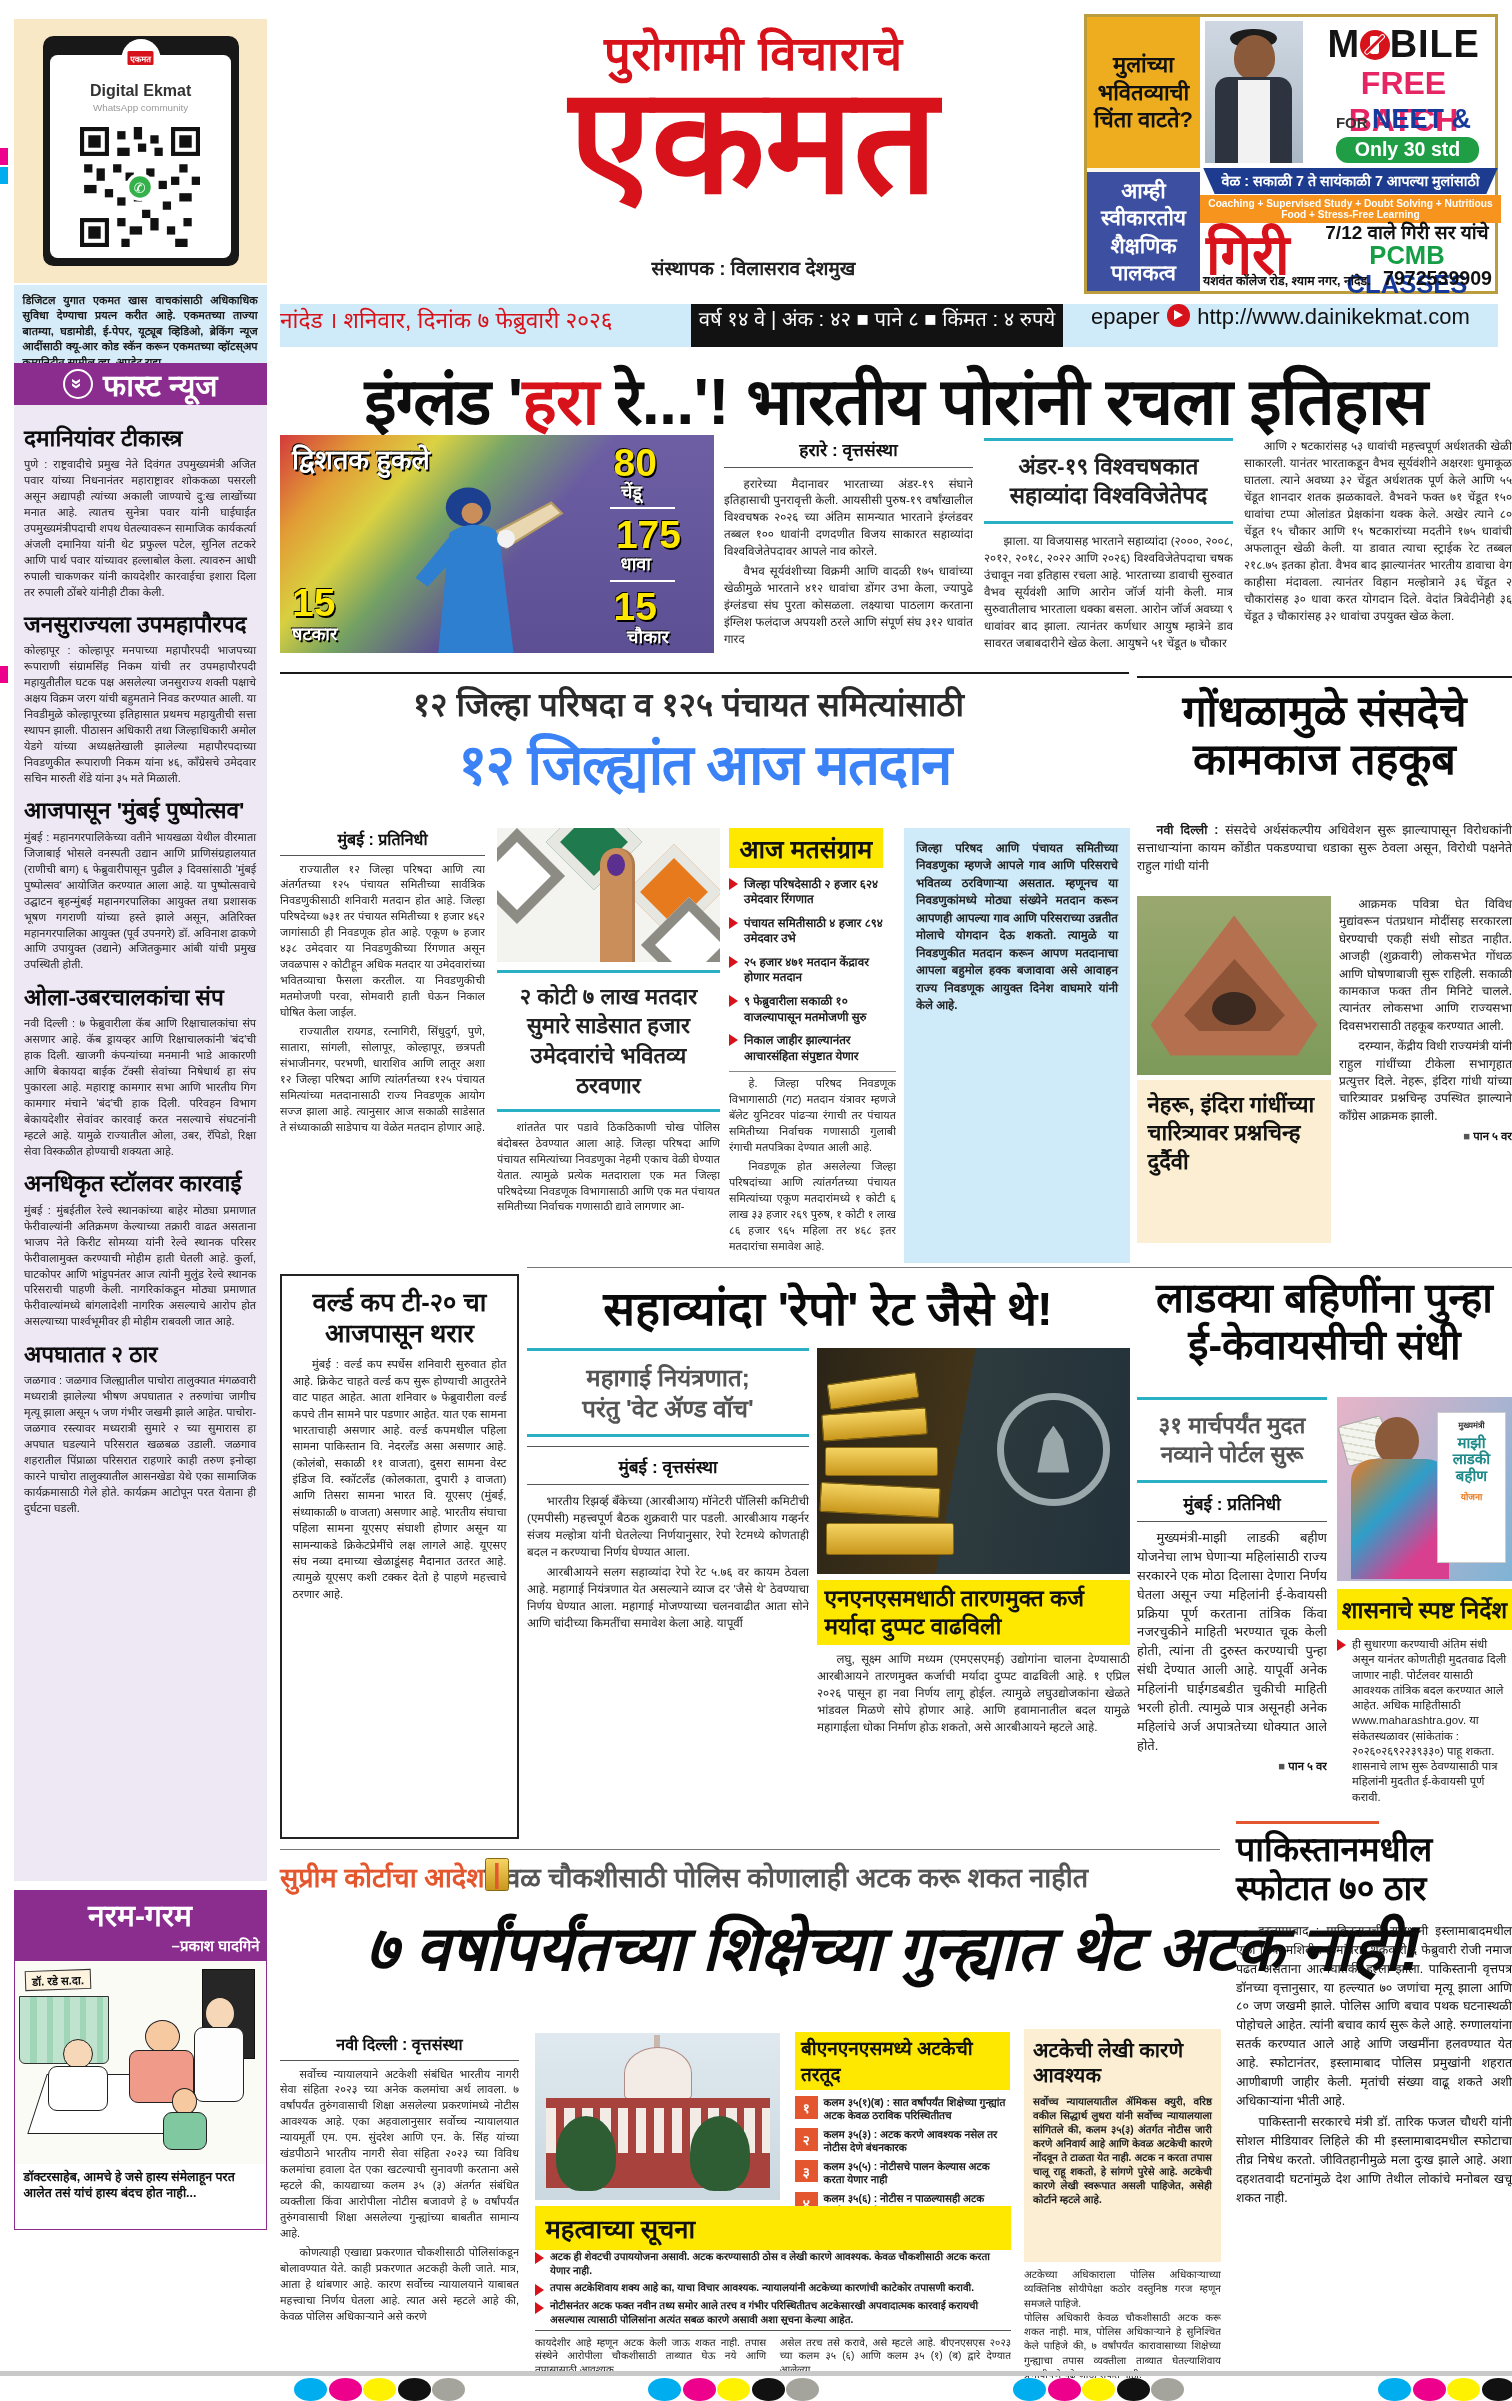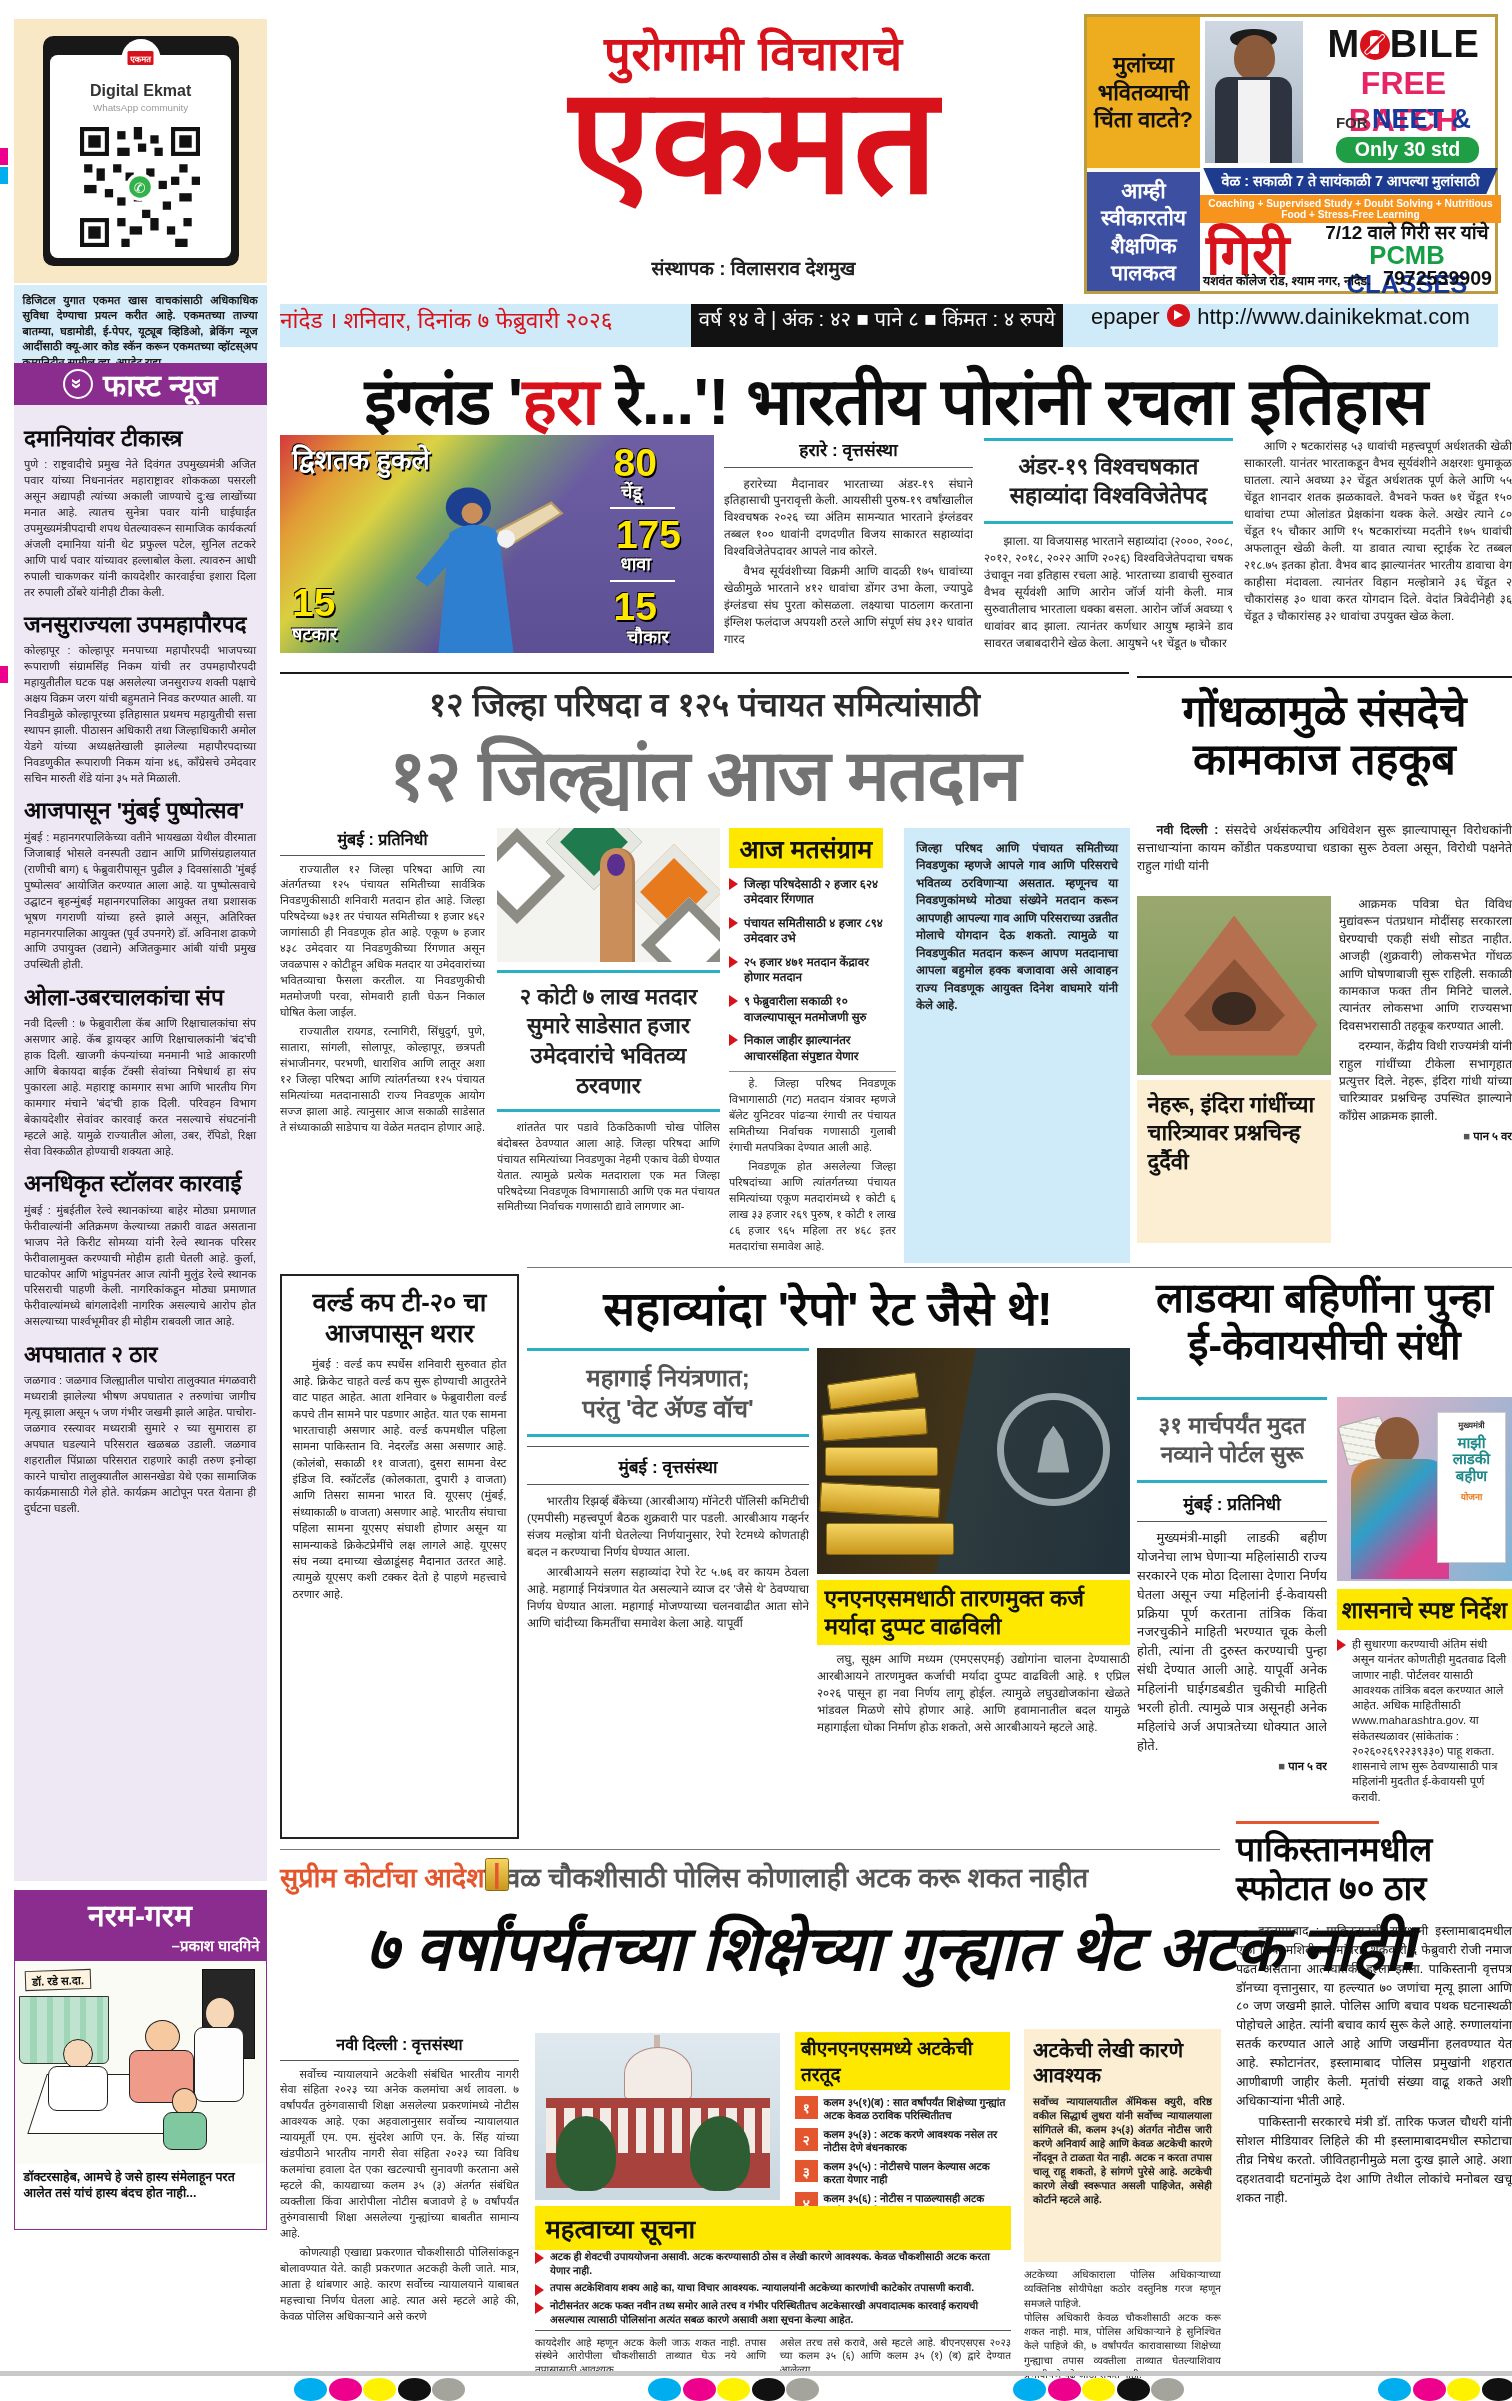--- a/index.html
+++ b/index.html
@@ -95,22 +95,22 @@
   .cartoon-art { position:relative; height:203px; background:#fbfbf6; overflow:hidden; }
   .sign { position:absolute; left:10.5px; top:9px; background:#fdf3df; border:1.5px solid #333; font-size:11.3px; font-weight:bold; padding:1.5px 6px; transform:rotate(-2deg); }
   .curtain { position:absolute; left:4.5px; top:35px; width:90px; height:68px; background:repeating-linear-gradient(90deg,#bfe3cf 0 10.5px,#9fd6b8 10.5px 16.6px); border:1.5px solid #333; border-radius:0 0 6px 6px;}
   .door { position:absolute; right:10.5px; top:7.5px; width:53px; height:90px; background:#262626; border:1.5px solid #111; }
   .ctable { position:absolute; left:22.6px; top:113px; width:151px; height:60px; background:#fff; border:1.5px solid #222; transform:skewX(-18deg); }
   .chead { position:absolute; border:1.5px solid #222; border-radius:50%; background:#f6d7b8; }
   .cbody { position:absolute; border:1.5px solid #222; border-radius:9px; }
   .cartoon-cap { padding:4.5px 9px; font-size:12.4px; font-weight:bold; color:#111; line-height:1.3; }
 
   
-  .el-kicker { left:280px; top:681px; width:849px; text-align:center; font-size:33px; font-weight:bold; color:#2b2b2b; }
-  .el-head { left:280px; top:724px; width:849px; text-align:center; font-size:71px; font-weight:bold; color:#737373; letter-spacing:-1.5px;}
+  .el-kicker { left:264px; top:681px; width:849px; text-align:center; font-size:33px; font-weight:bold; color:#2b2b2b; }
+  .el-head { left:280px; top:724px; width:849px; text-align:center; font-size:56px; font-weight:bold; color:#3b82f6; letter-spacing:-1.5px;}
   .byline2 { font-size:16px; font-weight:bold; text-align:center; padding-bottom:4.5px; border-bottom:1.5px solid #555; margin-bottom:6px;}
   .finger-img { position:relative; width:100%; height:134px; background:#f3f3ef; overflow:hidden; }
   .sym { position:absolute; width:68px; height:68px; border:10.5px solid #8c8c85; transform:rotate(45deg); background:#fff;}
   .sym.green { background:#1f7a4d; border-color:#e7e7e2;}
   .sym.orange { background:#e87a1e; border-color:#e7e7e2;}
   .finger { position:absolute; left:46%; top:19.6px; width:35px; height:120px; background:#c98e5a; border-radius:16.6px 16.6px 6px 6px; box-shadow:-3px 0 0 rgba(0,0,0,.12) inset;}
   .ink { position:absolute; left:7.5px; top:6px; width:18px; height:22.6px; background:#5a2f8f; border-radius:50%; }
   .pullquote { border-top:3px solid #2ab0c5; border-bottom:3px solid #2ab0c5; text-align:center; font-size:22px; font-weight:bold; color:#222; padding:9px 1.5px; line-height:1.35; margin:7.5px 0; }
   .ybox-title { background:#ffe800; display:inline-block; font-size:25px; font-weight:bold; padding:3px 10.5px; margin-bottom:7.5px;}
   .arrow-li { display:flex; gap:6px; margin-bottom:7.5px; font-size:11.7px; font-weight:bold; line-height:1.35; color:#1c1c1c;}

